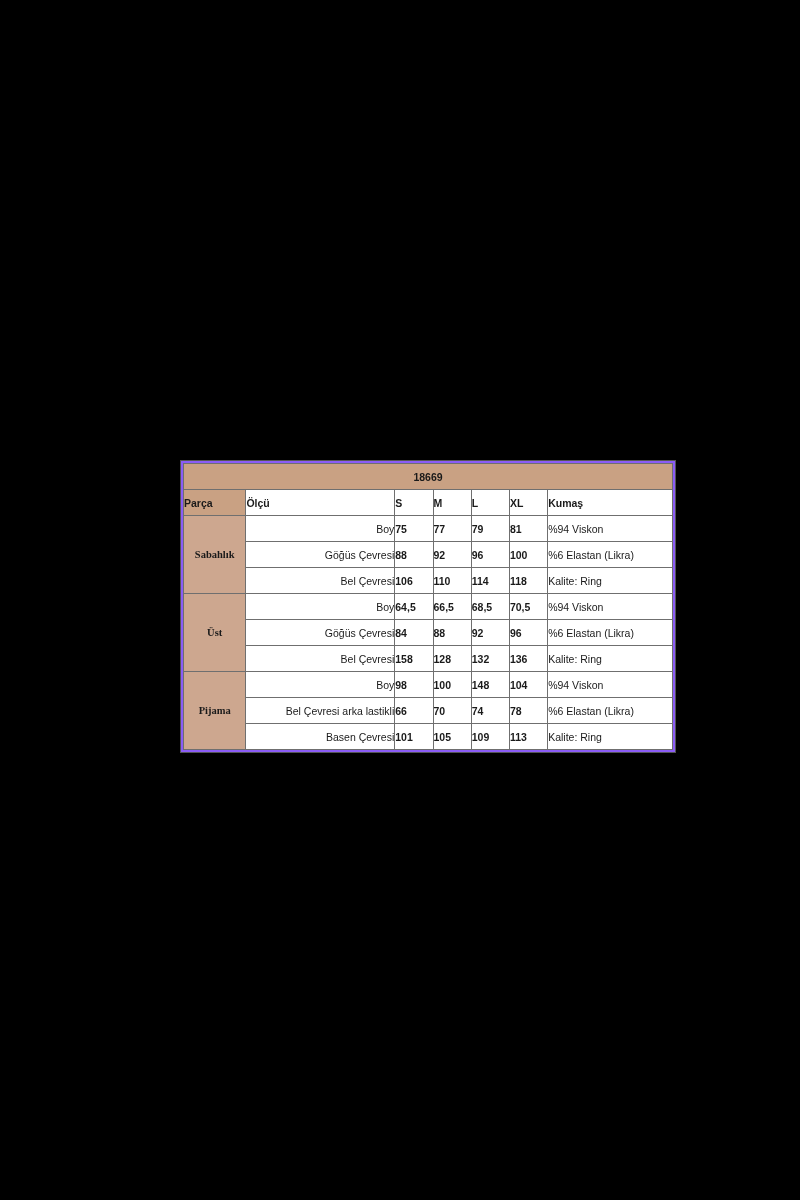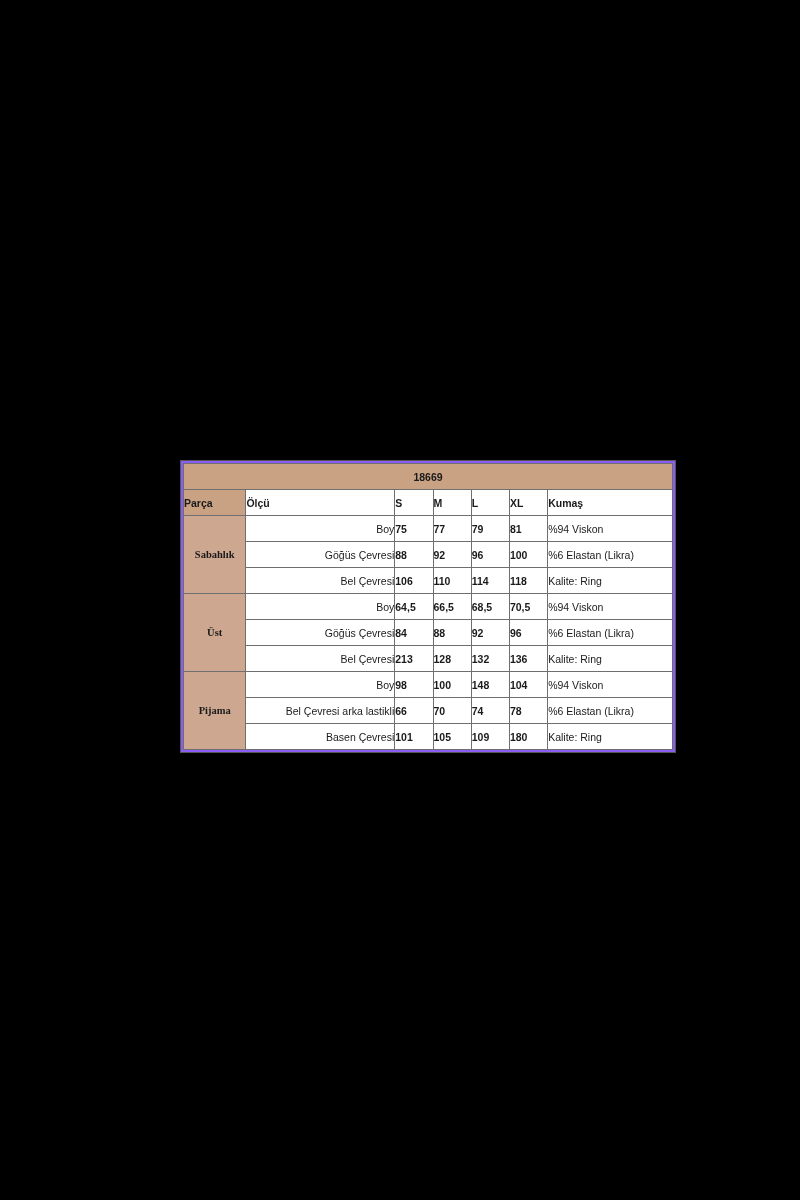--- a/index.html
+++ b/index.html
@@ -162,21 +162,21 @@
         <tr>
           <td class="measure-cell">Göğüs Çevresi</td>
           <td class="num-cell">84</td>
           <td class="num-cell">88</td>
           <td class="num-cell">92</td>
           <td class="num-cell">96</td>
           <td class="fabric-cell">%6 Elastan (Likra)</td>
         </tr>
         <tr>
           <td class="measure-cell">Bel Çevresi</td>
-          <td class="num-cell">213</td>
+          <td class="num-cell">158</td>
           <td class="num-cell">128</td>
           <td class="num-cell">132</td>
           <td class="num-cell">136</td>
           <td class="fabric-cell last-of-group">Kalite: Ring</td>
         </tr>
 
         <tr>
           <td class="group-cell" rowspan="3">Pijama</td>
           <td class="measure-cell">Boy</td>
           <td class="num-cell">98</td>
@@ -191,19 +191,19 @@
           <td class="num-cell">70</td>
           <td class="num-cell">74</td>
           <td class="num-cell">78</td>
           <td class="fabric-cell">%6 Elastan (Likra)</td>
         </tr>
         <tr>
           <td class="measure-cell">Basen Çevresi</td>
           <td class="num-cell">101</td>
           <td class="num-cell">105</td>
           <td class="num-cell">109</td>
-          <td class="num-cell">180</td>
+          <td class="num-cell">113</td>
           <td class="fabric-cell last-of-group">Kalite: Ring</td>
         </tr>
       </tbody>
     </table>
   </div>
 </div>
 
 </body></html>

